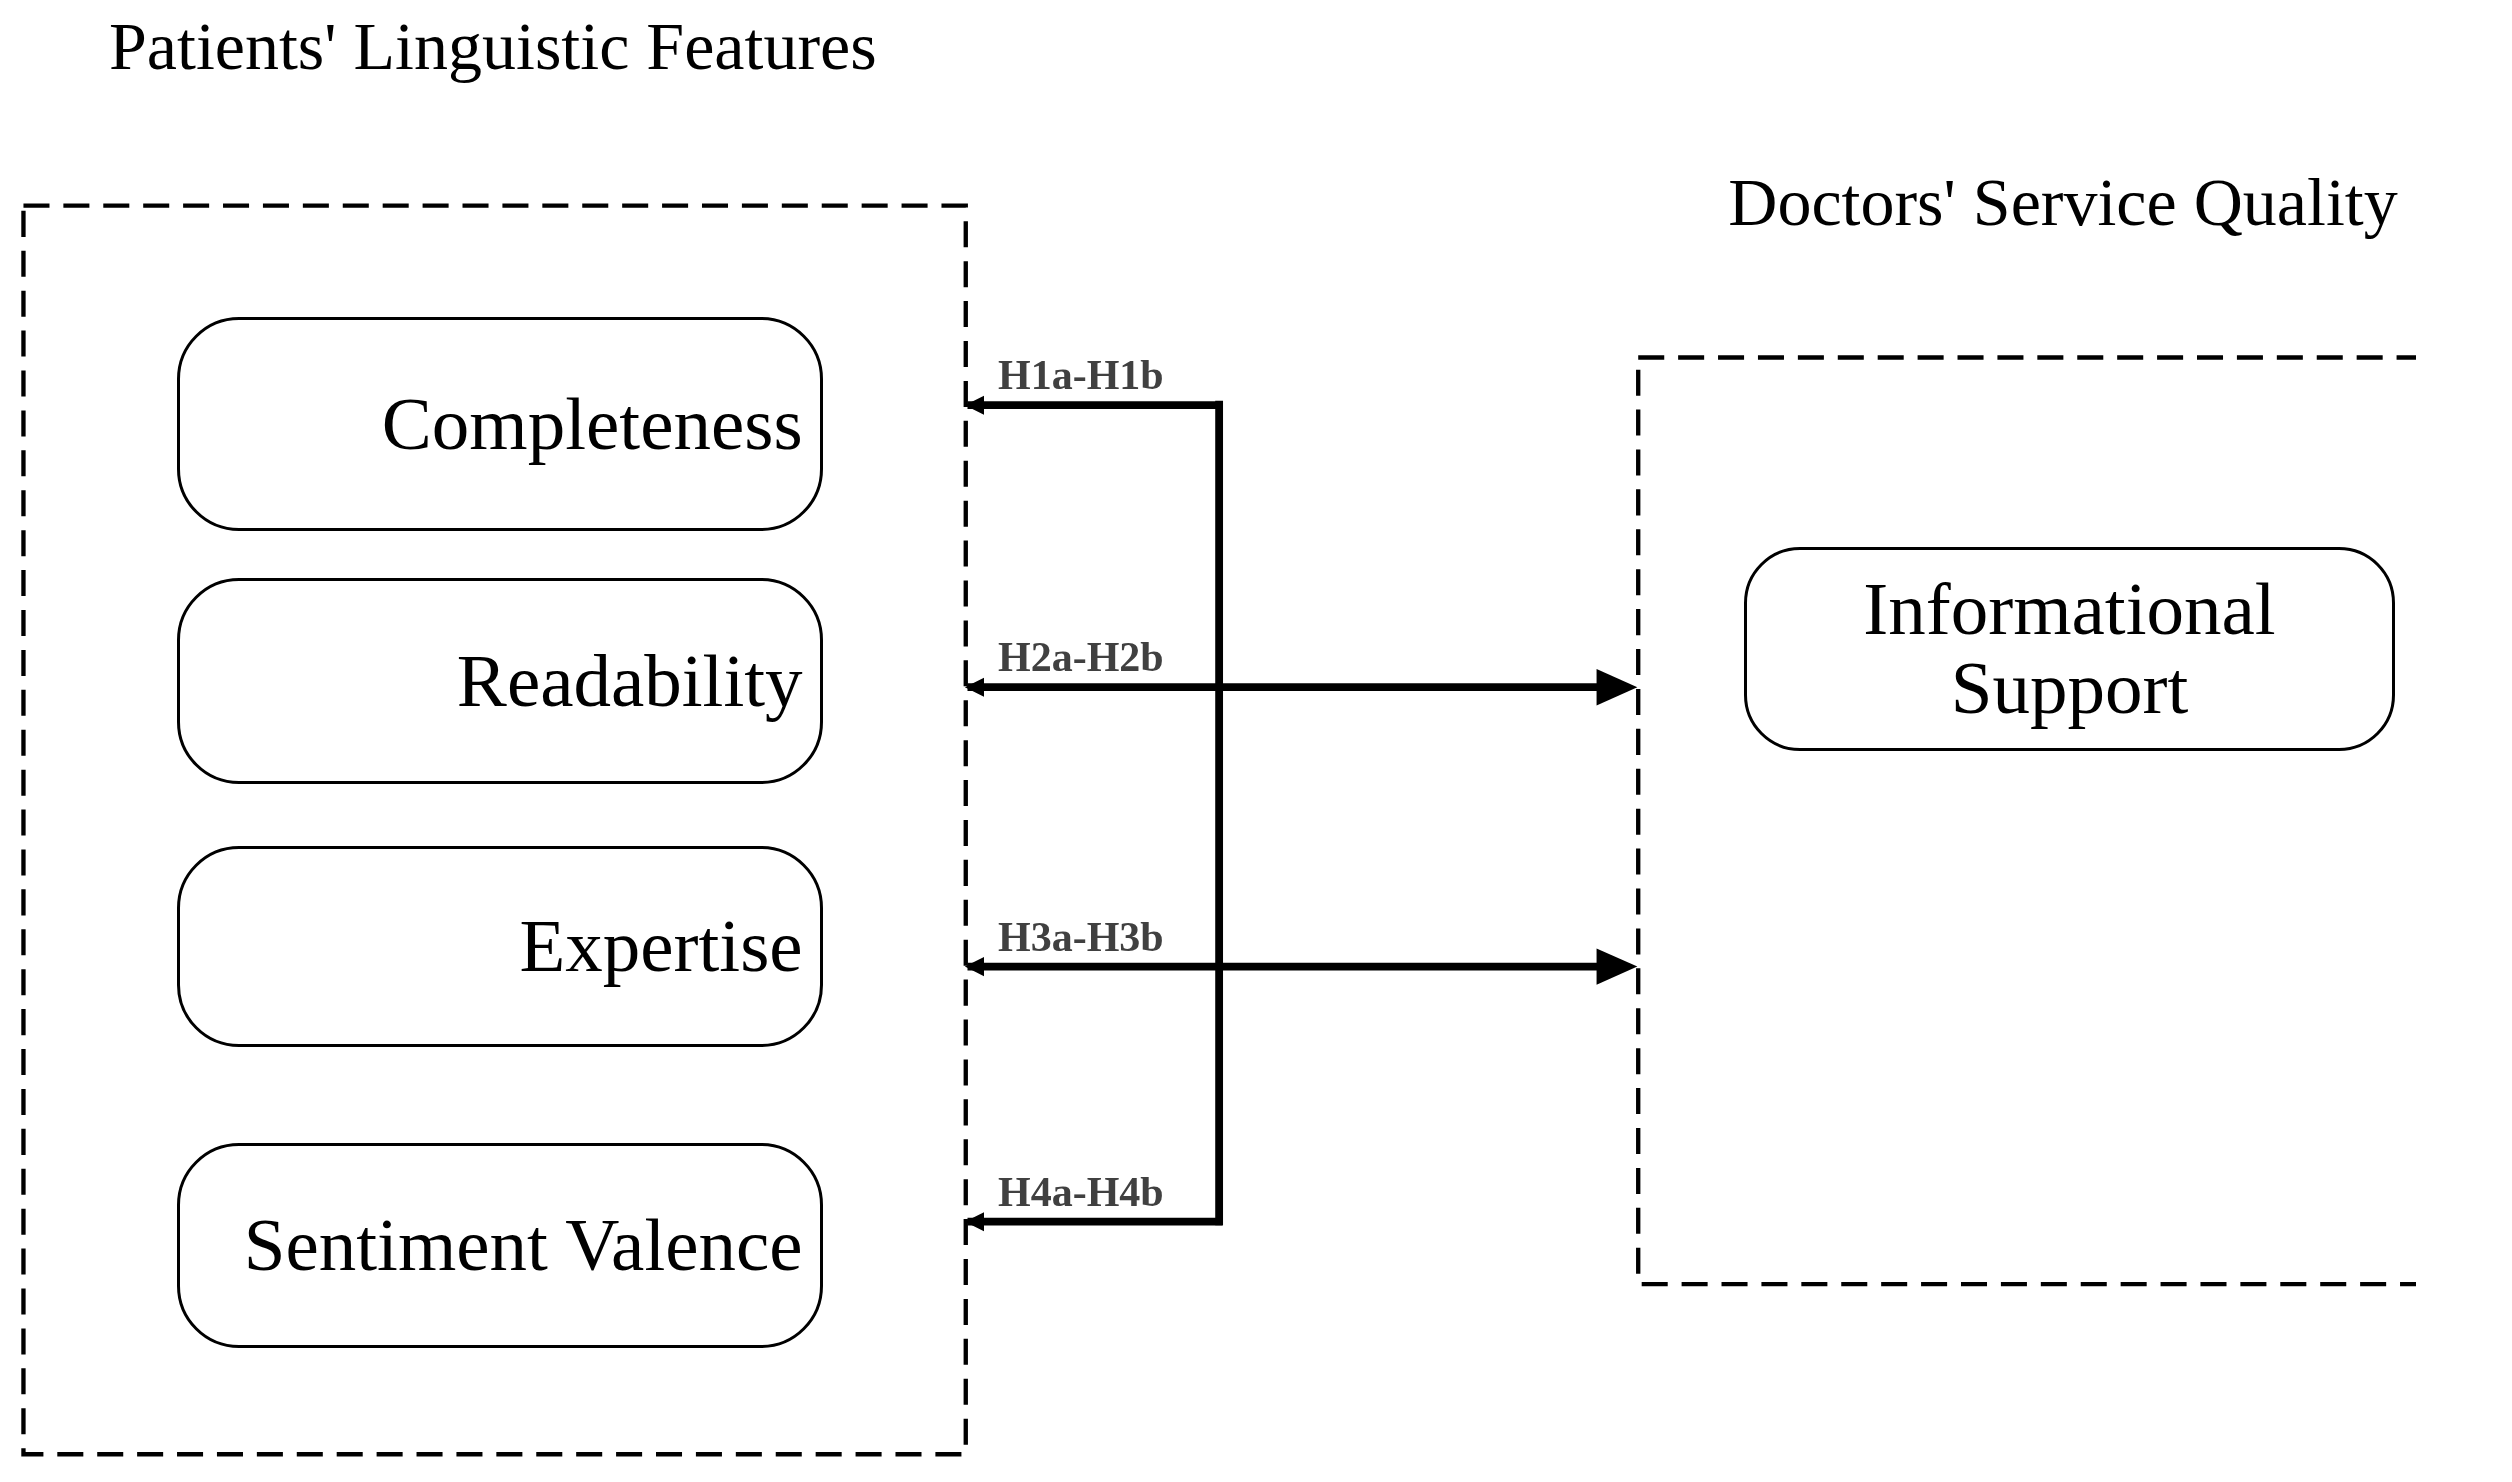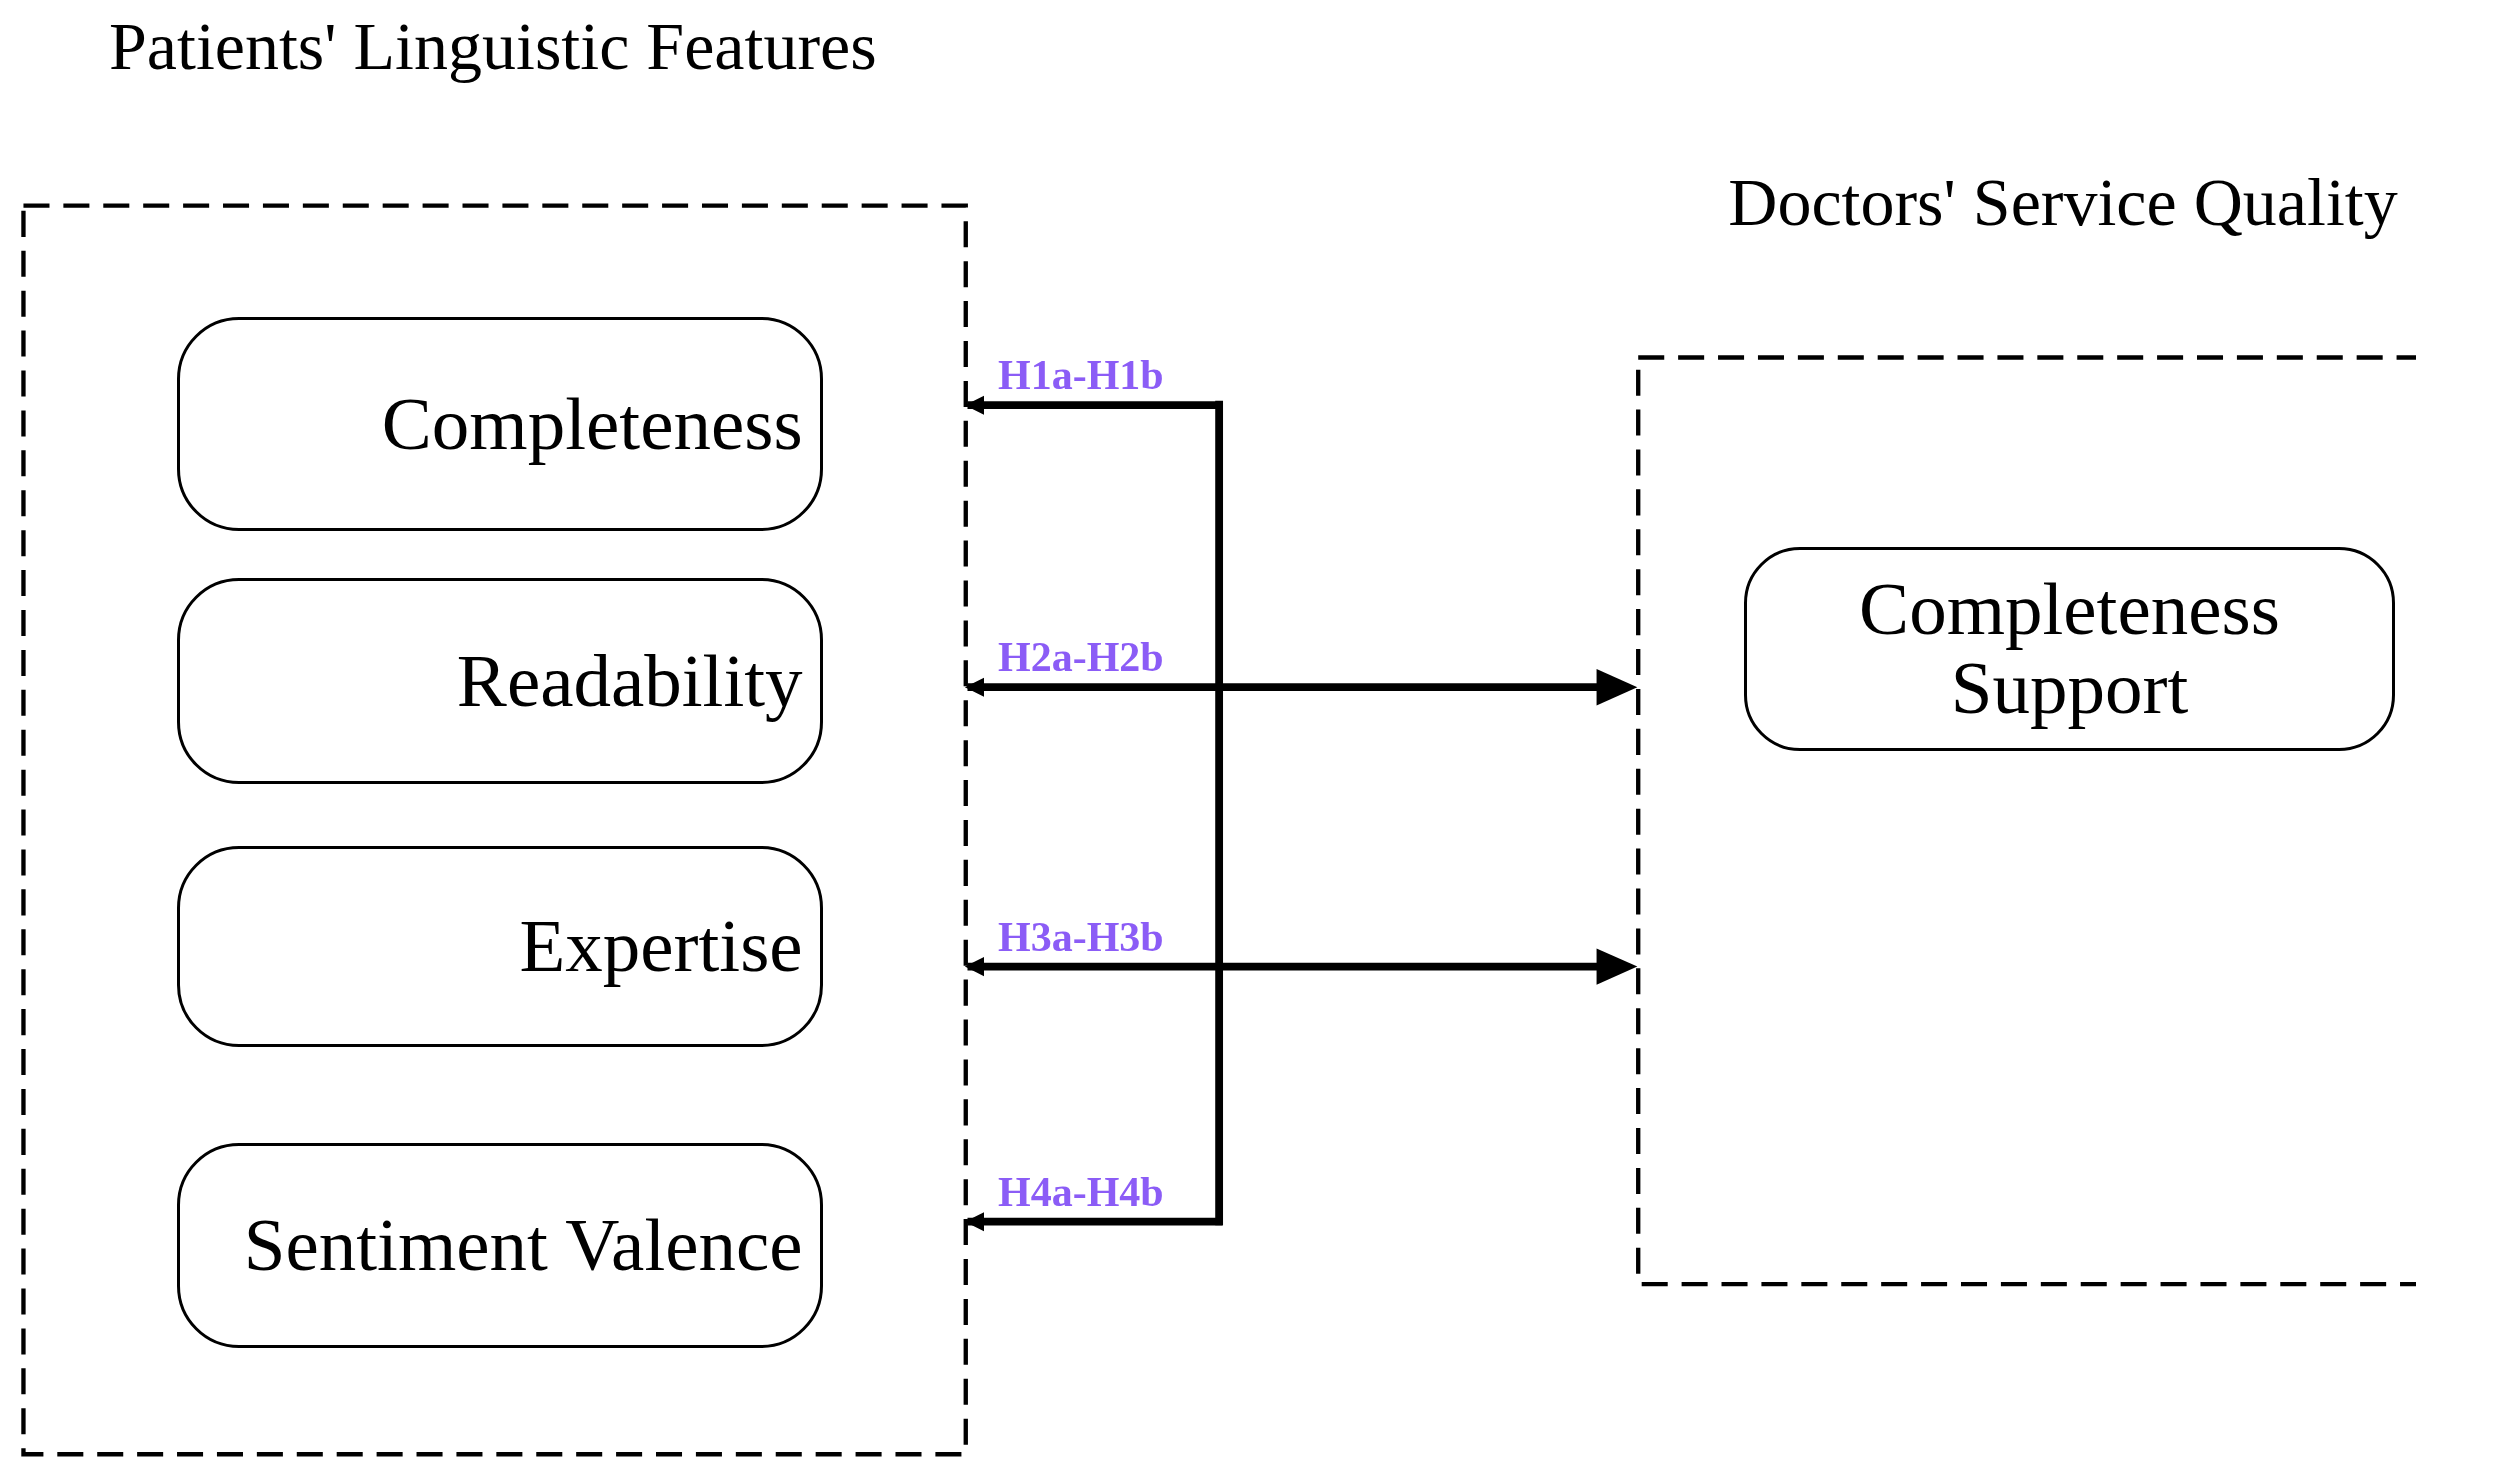--- a/index.html
+++ b/index.html
@@ -65,21 +65,21 @@
   .box-informational { top: 547px; }
   .box-emotional     { top: 863px; }
 
   .hyp-label {
     position: absolute;
     left: 998px;
     font-size: 42px;
     font-weight: bold;
     line-height: 1.0;
     white-space: nowrap;
-    color: #8b5cf6;
+    color: #404040;
   }
   .hyp-1 { top: 354px; }
   .hyp-2 { top: 636px; text-align: right; }
   .hyp-3 { top: 916px; }
   .hyp-4 { top: 1171px; }
 </style>
 </head>
 <body>
 
 <div class="canvas">
@@ -121,21 +121,21 @@
 
   <div class="construct-box left-box box-expertise">
     <span>Expertise</span>
   </div>
 
   <div class="construct-box left-box box-sentiment">
     <span>Sentiment Valence</span>
   </div>
 
   <div class="construct-box right-box box-informational">
-    <span>Completeness Support</span>
+    <span>Informational Support</span>
   </div>
 
 
   <div class="hyp-label hyp-1">H1a-H1b</div>
 
   <div class="hyp-label hyp-2">H2a-H2b</div>
 
   <div class="hyp-label hyp-3">H3a-H3b</div>
 
   <div class="hyp-label hyp-4">H4a-H4b</div>

